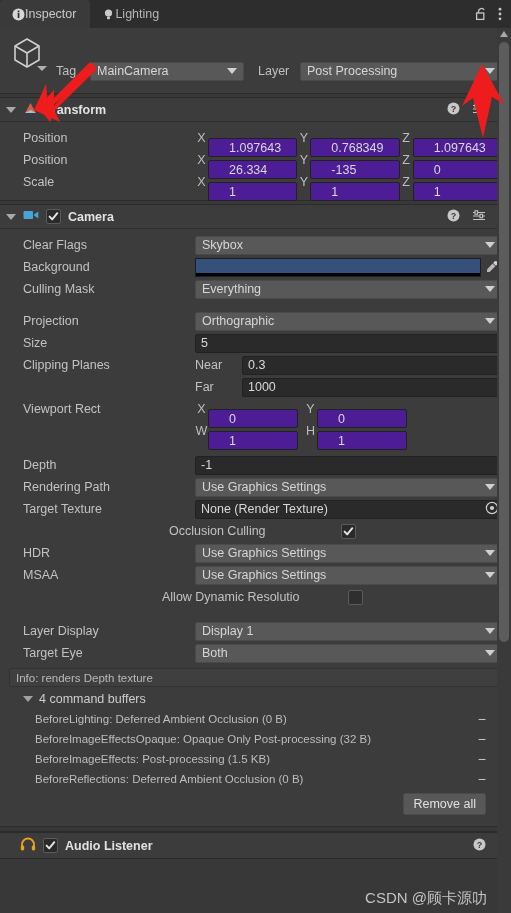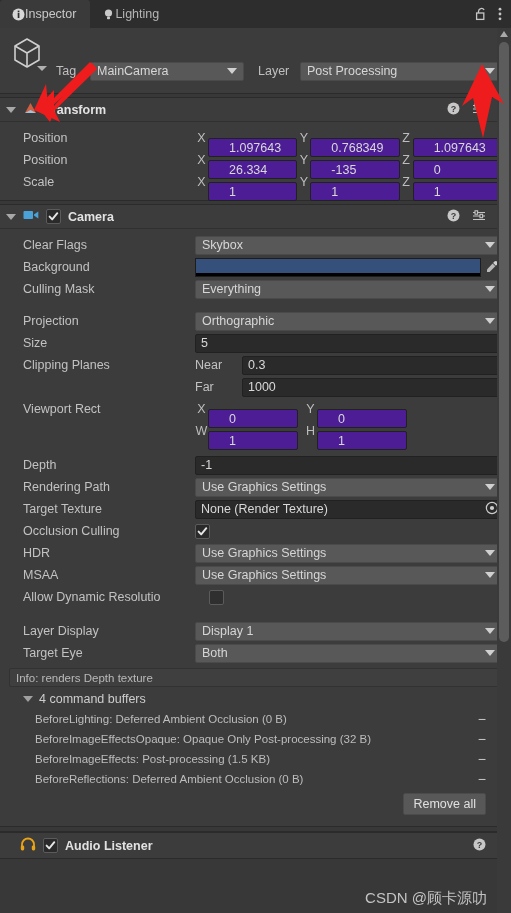--- a/index.html
+++ b/index.html
@@ -89,21 +89,21 @@
   .comp-head {
     height: 24px; display: flex; align-items: center; gap: 7px;
     padding-left: 6px; padding-right: 9px; background: #3c3c3c;
     border-bottom: 1px solid #303030;
   }
   .foldout { width:0;height:0; border-left:5px solid transparent; border-right:5px solid transparent; border-top:6px solid #a8a8a8; flex:0 0 auto;}
   .comp-title { font-weight: bold; font-size: 12.5px; color: #e2e2e2; }
   .comp-head-icons { margin-left:auto; display:flex; align-items:center; gap: 12px; }
 
   .rows { padding: 5px 9px 7px 9px; }
-  .row { display: flex; align-items: center; height: 22px; }
+  .row { display: flex; align-items: center; height: 22px; justify-content: center; }
   .row .lbl { width: 186px; flex: 0 0 186px; color: #c2c2c2; font-size: 12.5px; padding-left: 14px; }
   .field {
     flex: 1; height: 19px; background: #2a2a2a; border: 1px solid #212121;
     border-radius: 2px; color: #d8d8d8; font-size: 12.5px;
     display: flex; align-items: center; padding-left: 5px;
   }
   .row .popup { flex: 1; }
 
   
   .vrow { display:flex; align-items:center; height:22px; }

